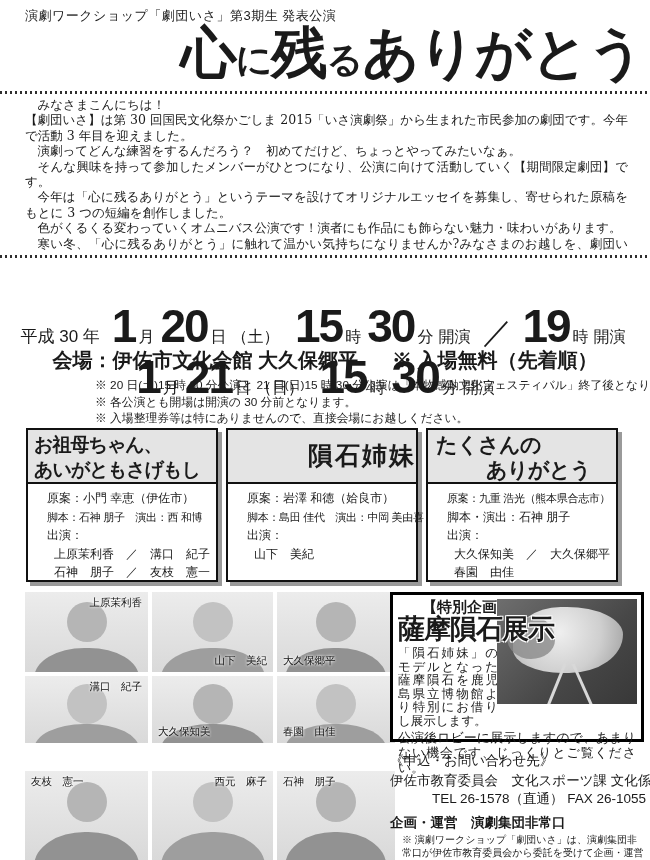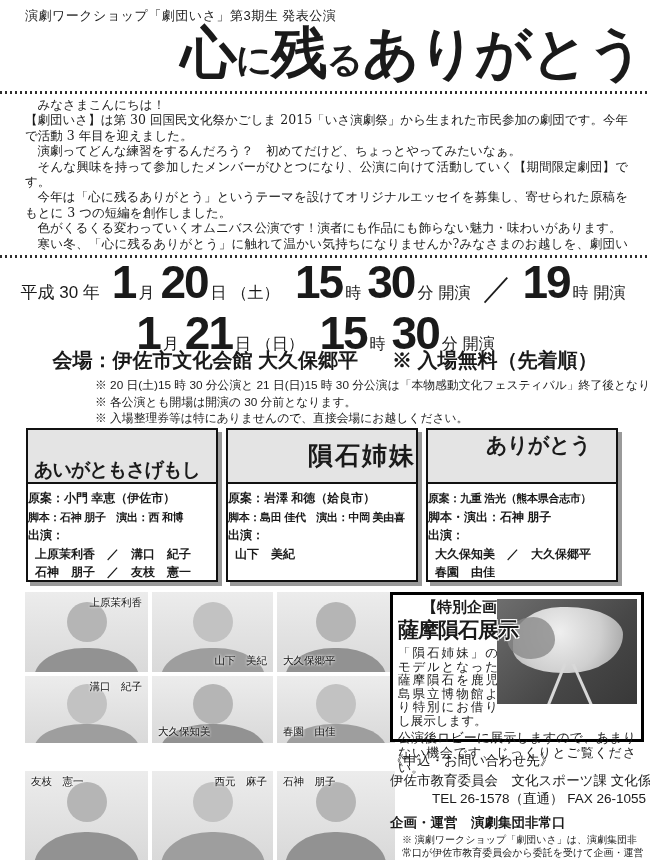--- a/index.html
+++ b/index.html
@@ -19,21 +19,21 @@
   .dots{position:absolute; left:0; right:0; height:3px;
     background:repeating-linear-gradient(90deg,#2e2e2e 0 2px,transparent 2px 5px);}
   .dots1{top:91px;} .dots2{top:255px;}
   
   .intro{position:absolute; left:25px; top:97px; width:603px; height:155px; overflow:hidden;
     font-family:"DejaVu Serif","Liberation Serif",serif; font-size:12.5px; line-height:15.4px;}
   .intro p{margin:0; text-indent:1em; text-align:justify;}
   .intro p.flush{text-indent:0;}
   
   .schedule{position:absolute; left:0; right:0; top:260px; text-align:center;}
-  .srow{display:flex; justify-content:center; align-items:baseline; white-space:nowrap;}
+  .srow{display:flex; justify-content:center; align-items:baseline; white-space:nowrap;margin-top:44px;}
   .srow .era{font-size:17px; margin-right:10px;}
   .srow .ghost{visibility:hidden;}
   .srow .n{font-size:46px; font-weight:bold; letter-spacing:-2px; line-height:44px; margin:0 2px;}
   .srow .u{font-size:16px; margin:0 4px 0 1px;}
   .srow .sep{font-size:30px; font-weight:300; margin:0 8px;}
   .venue-row{position:absolute; left:0; right:0; top:347px; text-align:center;
     font-weight:bold; font-size:20px; white-space:nowrap;}
   .venue-row .gap{display:inline-block; width:34px;}
   
   .notes{position:absolute; left:95px; top:377px; width:540px;
@@ -42,41 +42,41 @@
   
   .play-box{position:absolute; top:428px; width:192px; height:154px;
     border:2px solid #111; background:#fff; box-shadow:4px 4px 0 #9a9a9a; box-sizing:border-box;}
   .pb1{left:26px;} .pb2{left:226px;} .pb3{left:426px;}
   .pb-title{height:54px; background:#e4e4e4; border-bottom:2px solid #111; box-sizing:border-box;
     font-family:"DejaVu Serif","Liberation Serif",serif; font-weight:bold; overflow:hidden;}
   .pb1 .pb-title{font-size:19px; line-height:25px; padding:2px 0 0 6px; letter-spacing:-1px;}
   .pb2 .pb-title{font-size:25px; line-height:52px; text-align:right; letter-spacing:2px;}
   .pb3 .pb-title{font-size:21px; line-height:25px; padding:2px 0 0 8px; letter-spacing:-0.5px;}
   .pb3 .pb-title .l2{display:block; padding-left:50px;}
-  .pb-body{padding:5px 6px 0 0; font-size:12px; line-height:18.5px; white-space:nowrap;font-weight:bold;}
+  .pb-body{padding:5px 6px 0 19px; font-size:12px; line-height:18.5px; white-space:nowrap;}
   .pb-body .tight{font-size:11px; letter-spacing:-0.3px;}
   .pb-body .cast{padding-left:7px;}
   
   .photo{position:absolute; overflow:hidden; background:linear-gradient(180deg,#ececec,#d9d9d9);}
   .c1{left:25px; width:123px;} .c2{left:152px; width:121px;} .c3{left:277px; width:118px;}
   .r1{top:592px; height:80px;} .r2{top:676px; height:67px;} .r3{top:771px; height:89px;}
   .sil-head{position:absolute; top:12%; left:50%; transform:translateX(-50%);
     width:40px; height:40px; border-radius:50%; background:#b5b5b5;}
   .sil-body{position:absolute; bottom:-6px; left:50%; transform:translateX(-50%);
     width:86%; height:38%; background:#929292; border-radius:48% 48% 0 0/100% 100% 0 0;}
   .photo.alt .sil-head{background:#c2c2c2;} .photo.alt .sil-body{background:#9e9e9e;}
   .plabel{position:absolute; font-size:10.5px; color:#111; white-space:nowrap;
     text-shadow:0 0 3px #fff,0 0 3px #fff;}
   .plabel.tl{top:4px; left:6px;font-family:Liberation Serif, serif;} .plabel.tr{top:4px; right:6px;}
   .plabel.bl{bottom:4px; left:6px;} .plabel.br{bottom:4px; right:6px;}
   
   .special{position:absolute; left:390px; top:592px; width:254px; height:150px;
     border:3px solid #000; box-sizing:border-box; background:#fff; padding:3px 5px;}
   .sp-tag{font-size:15px; font-weight:bold; line-height:17px; margin-left:24px;}
-  .sp-title{font-size:21px; font-weight:bold; line-height:29px; letter-spacing:-1px;
+  .sp-title{font-size:27px; font-weight:bold; line-height:29px; letter-spacing:-1px;
     white-space:nowrap; position:relative; z-index:2;
     text-shadow:1px 1px 0 #fff,-1px -1px 0 #fff,1px -1px 0 #fff,-1px 1px 0 #fff;}
   .sp-left{width:100px; font-family:"DejaVu Serif","Liberation Serif",serif;
     font-size:12.5px; line-height:13.6px; text-align:justify; margin-top:2px;}
   .sp-bottom{font-family:"DejaVu Serif","Liberation Serif",serif;
     font-size:13px; line-height:15px; text-align:justify; margin-top:2px;}
   .met-photo{position:absolute; right:4px; top:4px; width:140px; height:105px; z-index:1;
     background:linear-gradient(135deg,#6e6e6e 0%,#474747 60%,#383838 100%); overflow:hidden;}
   .rock{position:absolute; left:16px; top:8px; width:110px; height:66px;
     background:radial-gradient(circle at 42% 38%,#efefef 0%,#cfcfcf 55%,#9b9b9b 100%);
@@ -154,21 +154,21 @@
   </div>
 
   <div class="notes">
     <div>※ 20 日(土)15 時 30 分公演と 21 日(日)15 時 30 分公演は「本物感動文化フェスティバル」終了後となります。</div>
     <div>※ 各公演とも開場は開演の 30 分前となります。</div>
     <div>※ 入場整理券等は特にありませんので、直接会場にお越しください。</div>
   </div>
 
   <div class="play-box pb1">
     <div class="pb-title">
-      <br>
+      <span>お祖母ちゃん、</span><br>
       <span>あいがともさげもした</span>
     </div>
     <div class="pb-body">
       <div>原案：小門 幸恵（伊佐市）</div>
       <div class="tight">脚本：石神 朋子　演出：西 和博</div>
       <div>出演：</div>
       <div class="cast">上原茉利香　／　溝口　紀子</div>
       <div class="cast">石神　朋子　／　友枝　憲一</div>
     </div>
   </div>
@@ -180,20 +180,21 @@
     <div class="pb-body">
       <div>原案：岩澤 和徳（姶良市）</div>
       <div class="tight">脚本：島田 佳代　演出：中岡 美由喜</div>
       <div>出演：</div>
       <div class="cast">山下　美紀</div>
     </div>
   </div>
 
   <div class="play-box pb3">
     <div class="pb-title">
+      <span>たくさんの</span>
       <span class="l2">ありがとう</span>
     </div>
     <div class="pb-body">
       <div class="tight">原案：九重 浩光（熊本県合志市）</div>
       <div>脚本・演出：石神 朋子</div>
       <div>出演：</div>
       <div class="cast">大久保知美　／　大久保郷平</div>
       <div class="cast">春園　由佳</div>
     </div>
   </div>

